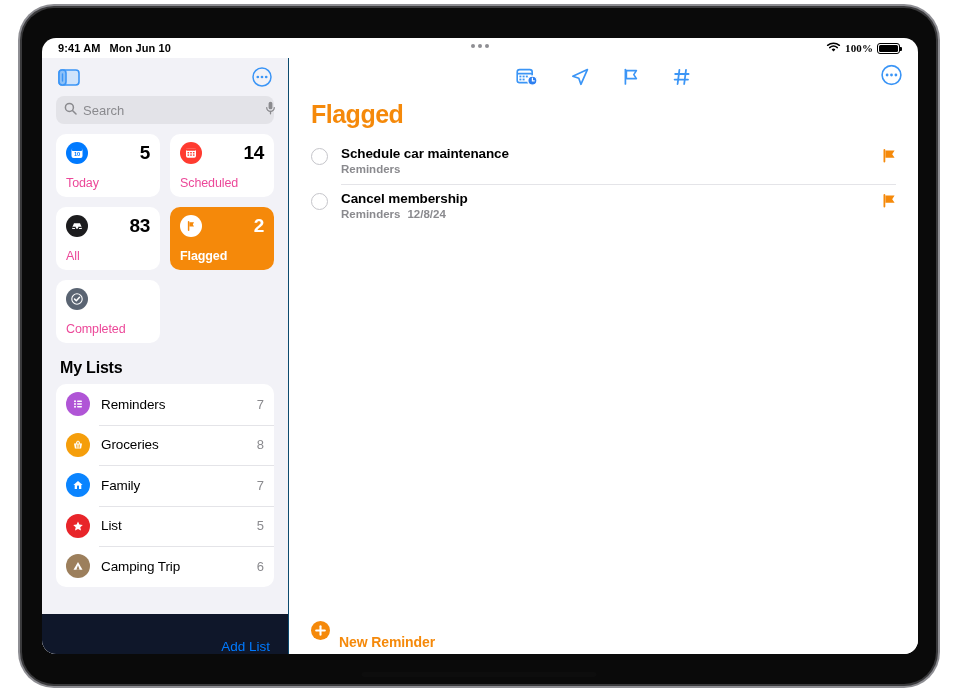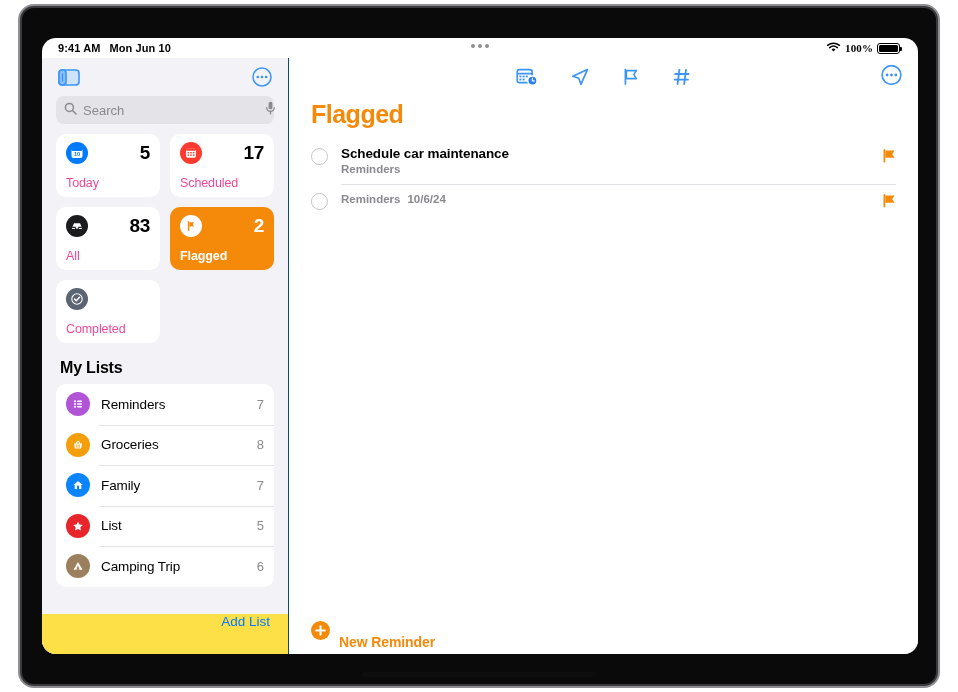--- a/index.html
+++ b/index.html
@@ -14,21 +14,21 @@
   }
 
   
   .device {
     position: absolute;
     left: 22px;
     top: 8px;
     width: 914px;
     height: 676px;
     background: #0a0a0a;
-    border-radius: 12px;
+    border-radius: 32px;
     box-shadow: 0 0 0 2px #3a3a3c, 0 0 0 4px #8e8e93;
   }
   .screen {
     position: absolute;
     left: 20px;
     top: 30px;
     width: 876px;
     height: 616px;
     background: #ffffff;
     border-radius: 14px;
@@ -159,23 +159,23 @@
     content: ""; position: absolute; left: 43px; right: 0; top: 0;
     height: 1px; background: #e4e4e8;
   }
   .list-icon { width: 24px; height: 24px; border-radius: 50%; flex: none;
     display: flex; align-items: center; justify-content: center; }
   .list-name { font-size: 13.5px; color: #000; flex: 1; letter-spacing: -0.1px; }
   .list-count { font-size: 13px; color: #8a8a8e; }
 
   .sb-footer {
     height: 40px; flex: none;
-    display: flex; align-items: flex-start; justify-content: flex-end;
+    display: flex; align-items: flex-end; justify-content: flex-end;
     padding: 0 18px;
-    background: #fde047;
+    background: #0f172a;
   }
   .add-list { font-size: 13.5px; color: #007aff; cursor: pointer; }
 
   
   .detail { flex: 1; display: flex; flex-direction: column; background: #fff; min-width: 0; }
   .detail-toolbar {
     height: 38px; flex: none; display: flex; align-items: center;
     justify-content: center; position: relative; gap: 32px; padding: 0 20px;
   }
   .detail-toolbar .tb-icon { cursor: pointer; display: flex; }
@@ -310,21 +310,21 @@
                     <g fill="#FF3B30">
                       <rect x="3.5" y="6" width="1.6" height="1.4"></rect>
                         <rect x="6.2" y="6" width="1.6" height="1.4"></rect>
                         <rect x="8.9" y="6" width="1.6" height="1.4"></rect>
                       <rect x="3.5" y="8.4" width="1.6" height="1.4"></rect>
                         <rect x="6.2" y="8.4" width="1.6" height="1.4"></rect>
                         <rect x="8.9" y="8.4" width="1.6" height="1.4"></rect>
                     </g>
                   </svg>
                 </span>
-                <span class="card-count">17</span>
+                <span class="card-count">14</span>
               </div>
               <div class="card-label">Scheduled</div>
             </div>
 
             <div class="card">
               <div class="card-top">
                 <span class="badge" style="background:#1C1C1E">
                   <svg width="14" height="14" viewBox="0 0 14 14">
                     <path d="M2.2 8.4 L4 4.2h6l1.8 4.2v1.6H2.2z" fill="#fff"></path>
                     <path d="M2.2 8.4h3a1.8 1.8 0 0 0 3.6 0h3" fill="none" stroke="#1C1C1E" stroke-width="1.1"></path>
@@ -505,22 +505,23 @@
               <svg width="14" height="16" viewBox="0 0 14 16">
                 <line x1="2.4" y1="2" x2="2.4" y2="13.6" stroke="#F5890A" stroke-width="1.8" stroke-linecap="round"></line>
                 <path d="M3.4 2.6h9.2l-2.4 3.6 2.4 3.6H3.4z" fill="#F5890A"></path>
               </svg>
             </span>
           </div>
 
           <div class="reminder">
             <span class="checkbox"></span>
             <div class="r-body">
+              <div class="r-title">Cancel membership</div>
               <div class="r-sub">
-                <span>Reminders</span><span>10/6/24</span>
+                <span>Reminders</span><span>12/8/24</span>
               </div>
             </div>
             <span class="r-flag">
               <svg width="14" height="16" viewBox="0 0 14 16">
                 <line x1="2.4" y1="2" x2="2.4" y2="13.6" stroke="#F5890A" stroke-width="1.8" stroke-linecap="round"></line>
                 <path d="M3.4 2.6h9.2l-2.4 3.6 2.4 3.6H3.4z" fill="#F5890A"></path>
               </svg>
             </span>
           </div>
 

